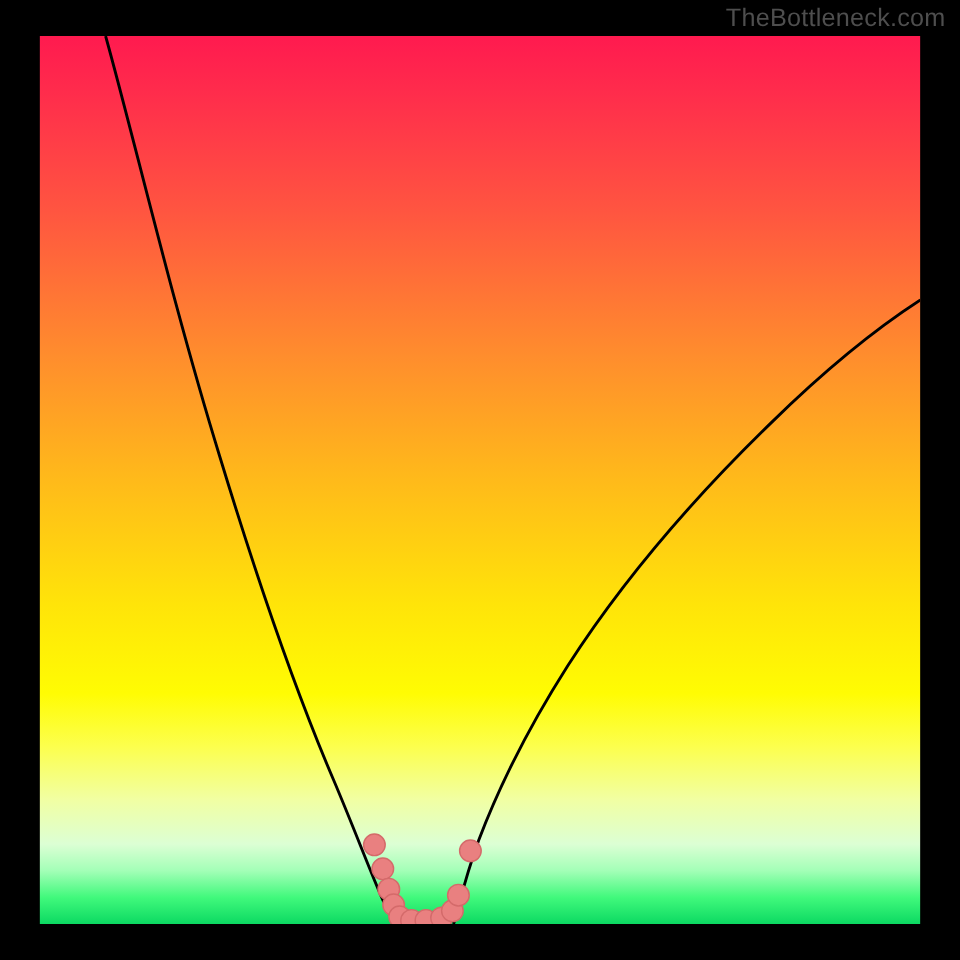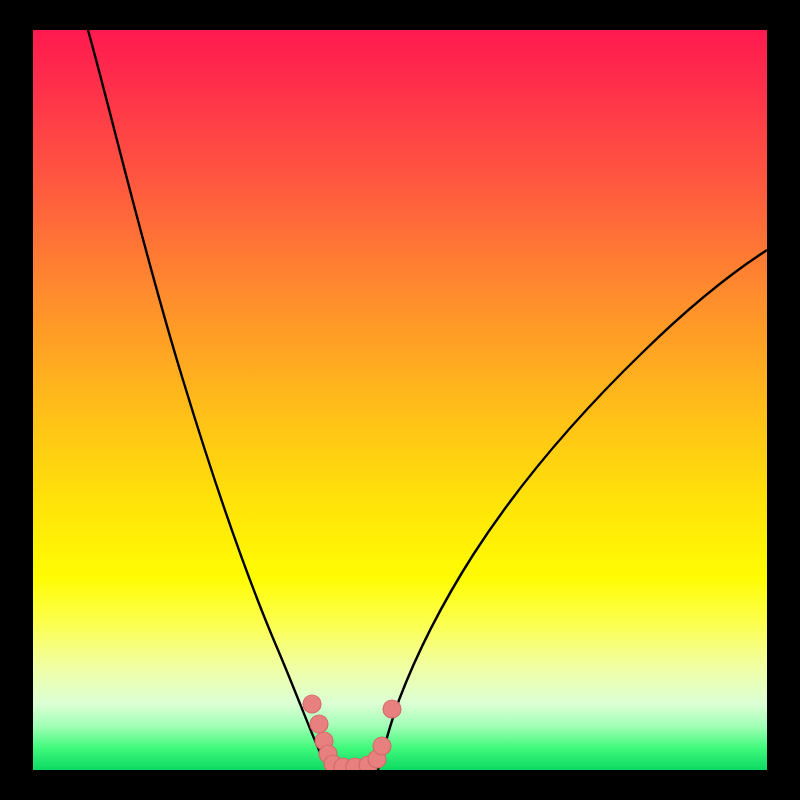--- a/index.html
+++ b/index.html
@@ -98,13 +98,14 @@
         <circle cx="310" cy="737" r="9"></circle>
         <circle cx="322" cy="737" r="9"></circle>
         <circle cx="335" cy="735" r="9"></circle>
         <circle cx="344" cy="729" r="9"></circle>
         <circle cx="349" cy="716" r="9"></circle>
         <circle cx="359" cy="679" r="9"></circle>
       </g>
     </svg>
   </div>
 
+  <div class="watermark">TheBottleneck.com</div>
 </div>
 
 </body></html>

